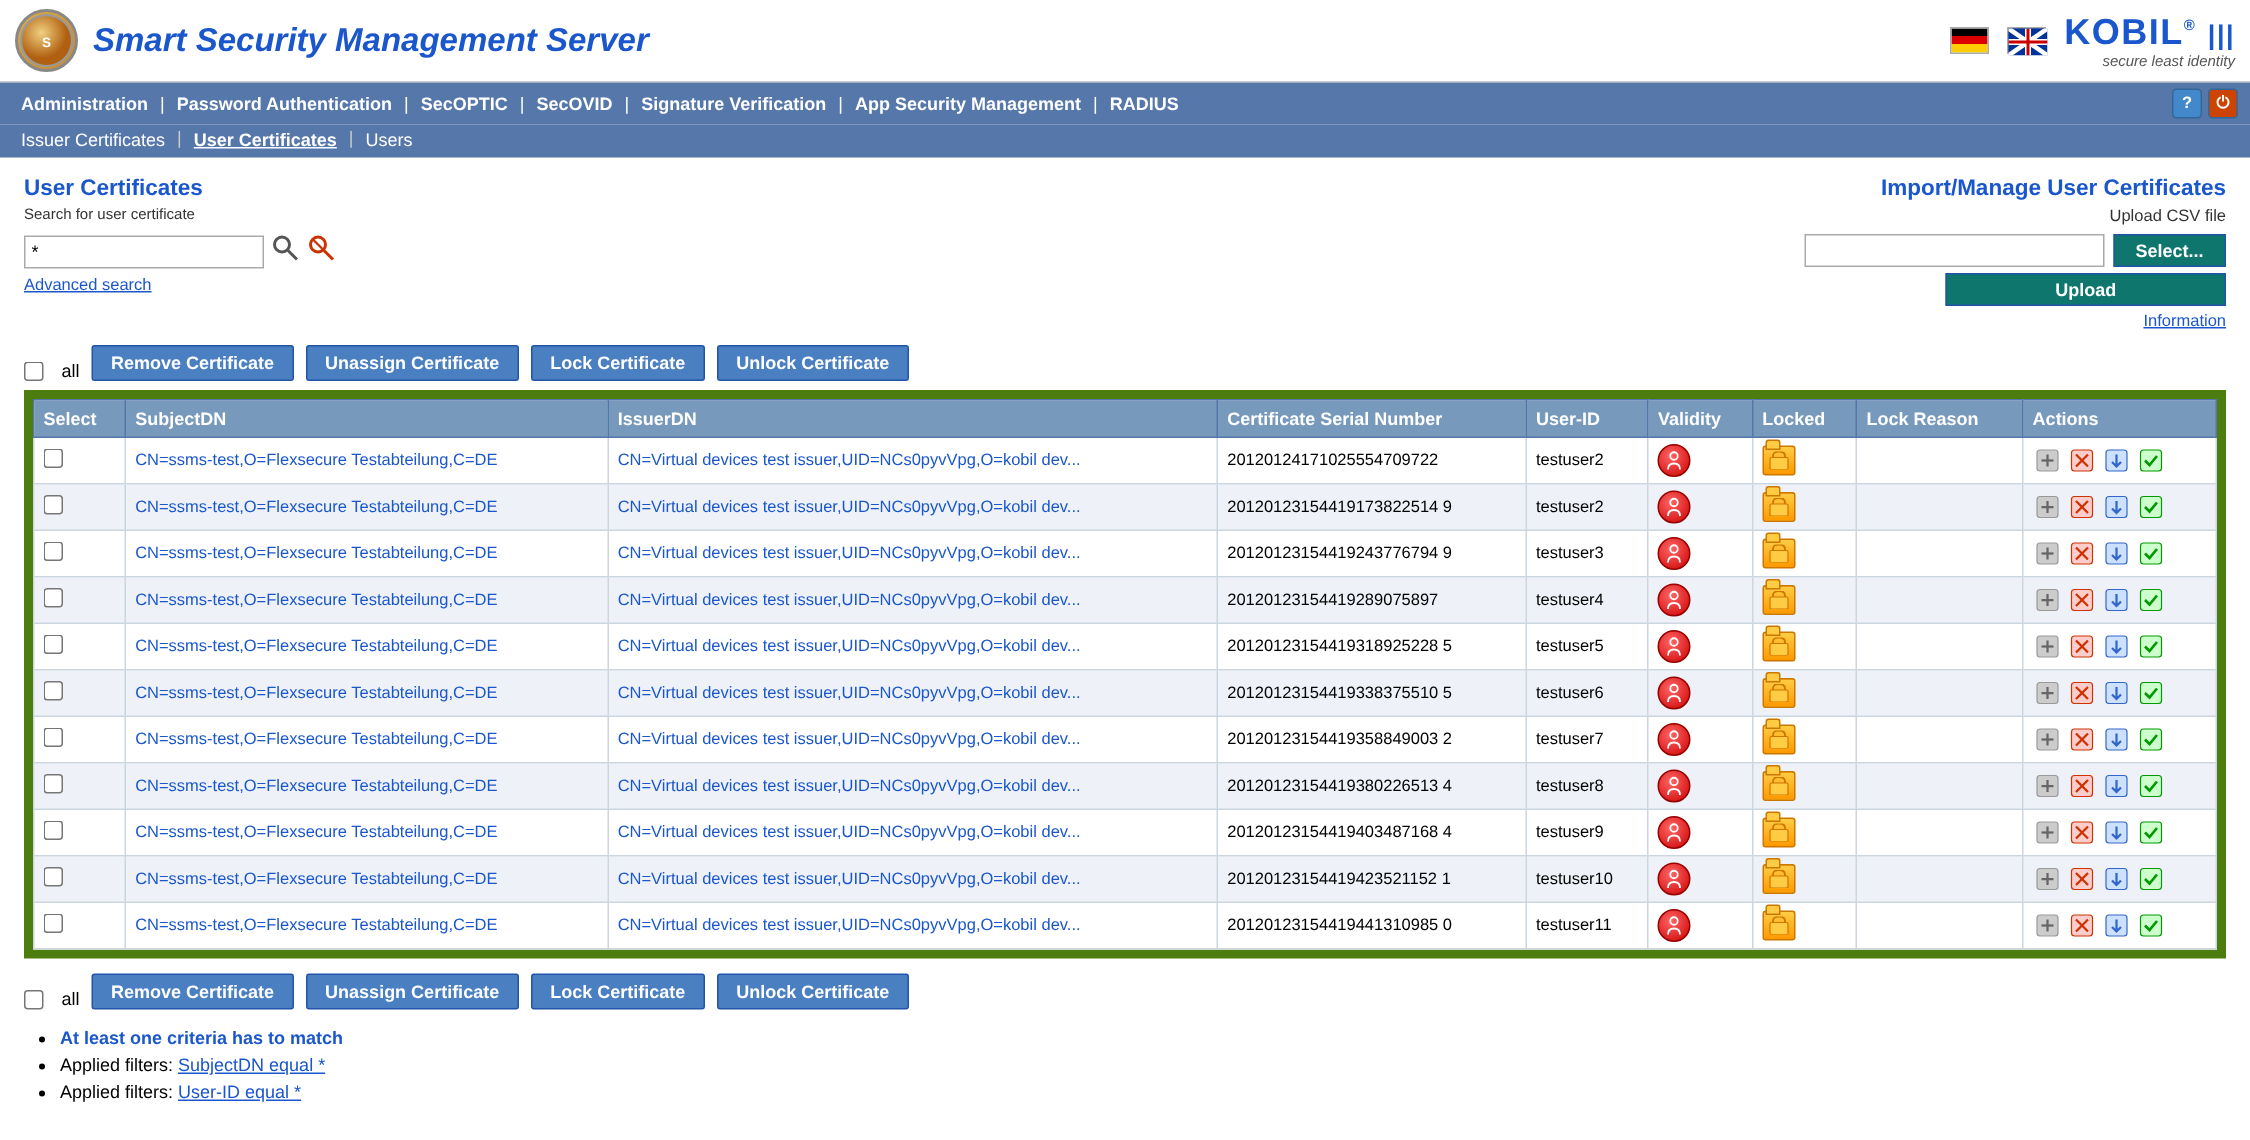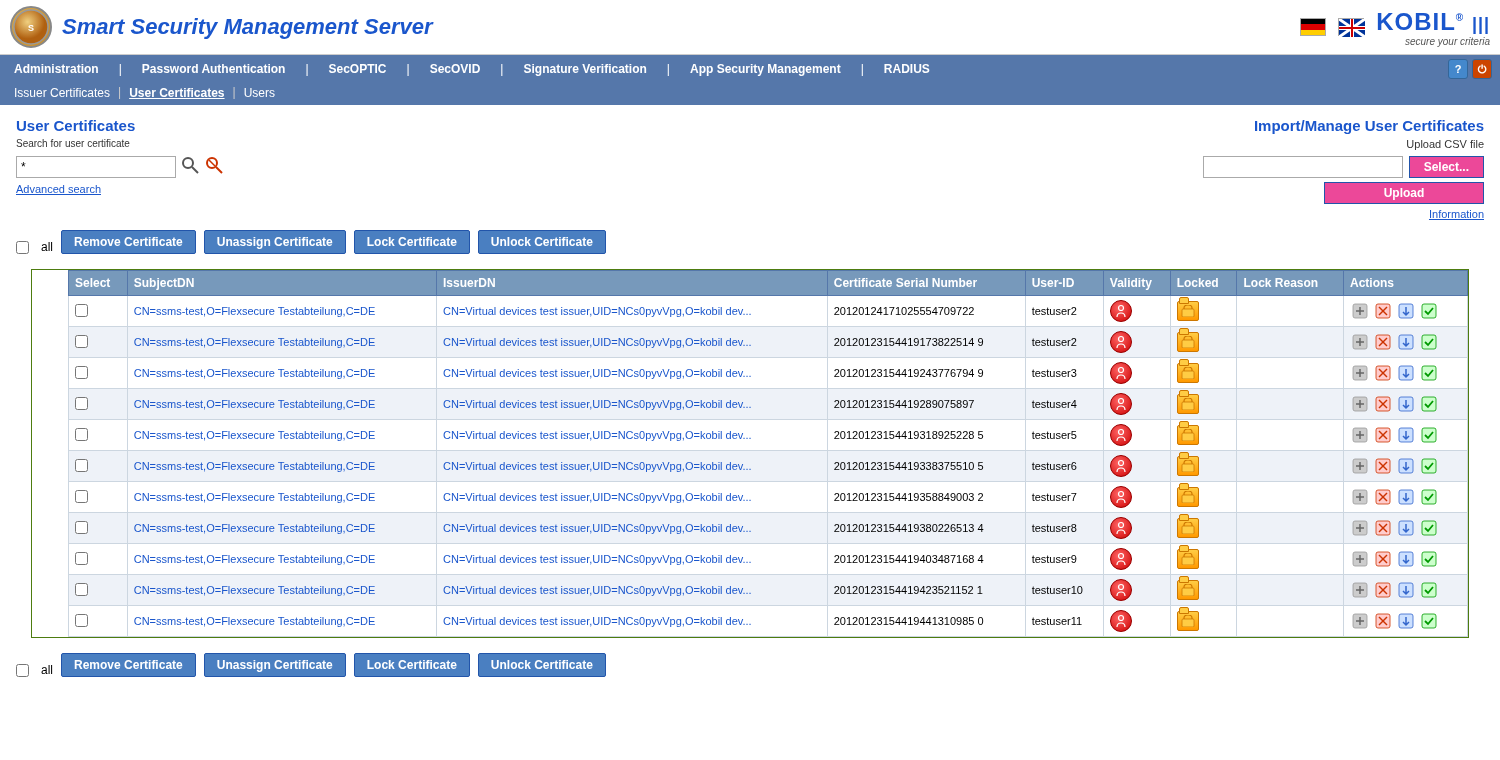--- a/index.html
+++ b/index.html
@@ -37,21 +37,21 @@
     }
     #kobil-logo span:first-child { font-size: 20px; font-weight: bold; color: #1a56cc; }
     #kobil-logo span:last-child { font-size: 9px; color: #555; }
 
     
     #navbar {
       background: #5577aa;
       padding: 4px 8px;
       display: flex;
       align-items: center;
-      gap: 12px;
+      gap: 0;
       flex-wrap: wrap;
     }
     .nav-item {
       color: #fff;
       font-size: 12px;
       font-weight: bold;
       cursor: pointer;
       padding: 2px 6px;
       text-decoration: none;
     }
@@ -95,21 +95,21 @@
       cursor: pointer; font-size: 16px;
     }
     #advanced-search { color: #1a56cc; font-size: 11px; cursor: pointer; text-decoration: underline; margin-top: 4px; display: block; }
 
     #import-section { text-align: right; }
     #import-title { color: #1a56cc; font-size: 15px; font-weight: bold; margin-bottom: 4px; }
     #import-subtitle { font-size: 11px; color: #333; margin-bottom: 6px; }
     #import-row { display: flex; align-items: center; gap: 6px; justify-content: flex-end; }
     #csv-input { width: 200px; height: 22px; border: 1px solid #aaa; }
     .btn-select, .btn-upload {
-      background: #ec4899;
+      background: #0f766e;
       color: #fff;
       border: 1px solid #2255aa;
       padding: 3px 14px;
       cursor: pointer;
       font-size: 12px;
       font-weight: bold;
     }
     #information-link { color: #1a56cc; font-size: 11px; cursor: pointer; text-decoration: underline; margin-top: 4px; display: block; }
 
     
@@ -202,23 +202,22 @@
     #bottom-notes {
       margin-top: 12px;
       font-size: 12px;
     }
     #bottom-notes ul { list-style: disc; padding-left: 24px; }
     #bottom-notes li { margin-bottom: 4px; }
     .note-bold { font-weight: bold; color: #1a56cc; }
     .note-link { color: #1a56cc; text-decoration: underline; cursor: pointer; }
 
     .table-wrapper {
-      border: 1px solid #4d7c0f;
-      margin: 15px;
-      padding-left: 36px;
+      border: 6px solid #4d7c0f;
+      margin: 0;
     }
 
     #upload-row { margin-top: 4px; display: flex; justify-content: flex-end; }
   </style>
 </head>
 <body>
 
 <div id="header">
   <div id="header-left">
     <div id="header-logo-img">
@@ -245,21 +244,21 @@
         <rect x="11" y="0" width="4" height="18" fill="#fff"></rect>
         <rect x="0" y="7" width="26" height="4" fill="#fff"></rect>
         <rect x="12" y="0" width="2" height="18" fill="#cc0000"></rect>
         <rect x="0" y="8" width="26" height="2" fill="#cc0000"></rect>
       </svg>
     </span>
     <div id="kobil-logo">
       <span style="font-size:24px;font-weight:bold;color:#1a56cc;letter-spacing:1px;">KOBIL<sup style="font-size:10px;">®</sup>
         <span style="font-size:18px;color:#1a56cc;">|||</span>
       </span>
-      <span style="font-size:10px;color:#555;font-style:italic;">secure your criteria</span>
+      <span style="font-size:10px;color:#555;font-style:italic;">secure least identity</span>
     </div>
   </div>
 </div>
 
 <div id="navbar">
   <a class="nav-item">Administration</a>
   <span class="nav-sep">|</span>
   <a class="nav-item">Password Authentication</a>
   <span class="nav-sep">|</span>
   <a class="nav-item">SecOPTIC</a>
@@ -312,21 +311,21 @@
     </div>
 
     <div id="import-section">
       <div id="import-title">Import/Manage User Certificates</div>
       <div id="import-subtitle">Upload CSV file</div>
       <div id="import-row">
         <input type="text" id="csv-input" style="">
         <button class="btn-select">Select...</button>
       </div>
       <div id="upload-row">
-        <button class="btn-upload" style="width:160px;">Upload</button>
+        <button class="btn-upload" style="width:187px;">Upload</button>
       </div>
       <a id="information-link">Information</a>
     </div>
   </div>
 
   <div class="action-bar">
     <input type="checkbox" class="all-checkbox" style="">
     <span class="all-label">all</span>
     <button class="action-btn">Remove Certificate</button>
     <button class="action-btn">Unassign Certificate</button>
@@ -950,14 +949,27 @@
 
   <div class="action-bar">
     <input type="checkbox" class="all-checkbox" style="">
     <span class="all-label">all</span>
     <button class="action-btn">Remove Certificate</button>
     <button class="action-btn">Unassign Certificate</button>
     <button class="action-btn">Lock Certificate</button>
     <button class="action-btn">Unlock Certificate</button>
   </div>
 
+  <div id="bottom-notes">
+    <ul>
+      <li>
+        <span class="note-bold">At least one criteria has to match</span>
+      </li>
+      <li>
+        <span>Applied filters: </span><a class="note-link">SubjectDN equal *</a>
+      </li>
+      <li>
+        <span>Applied filters: </span><a class="note-link">User-ID equal *</a>
+      </li>
+    </ul>
+  </div>
 
 </div>
 
 </body></html>

